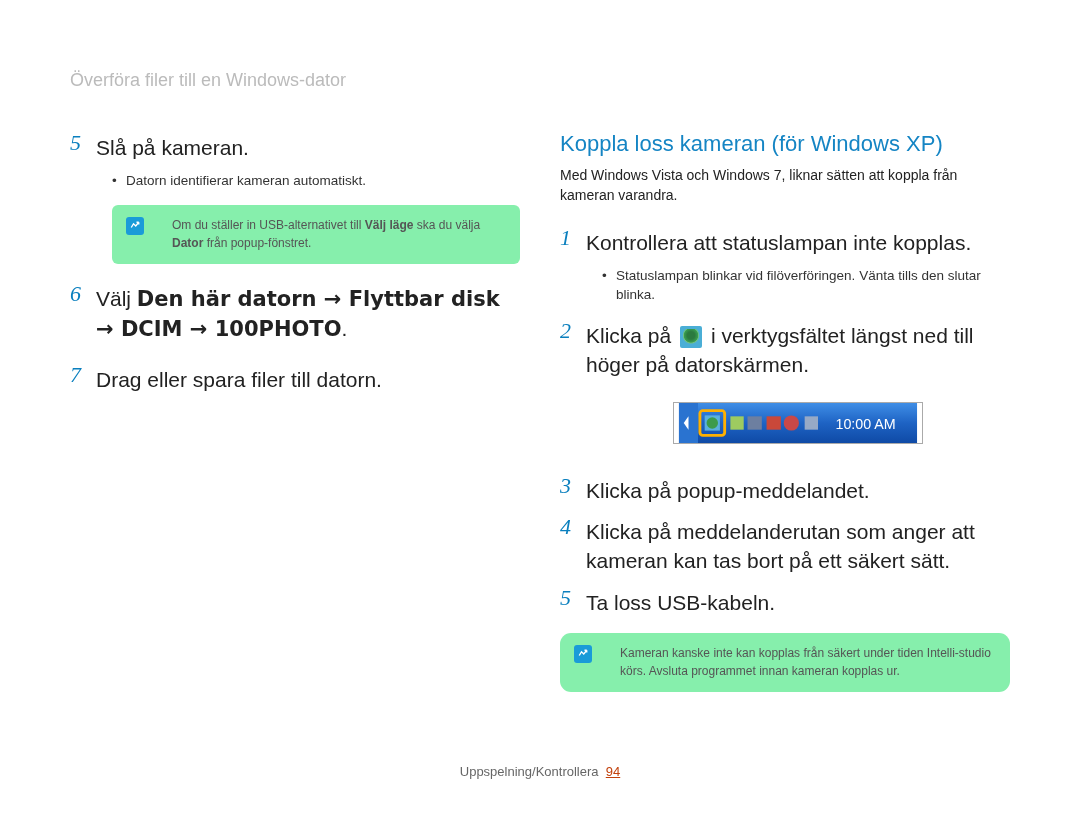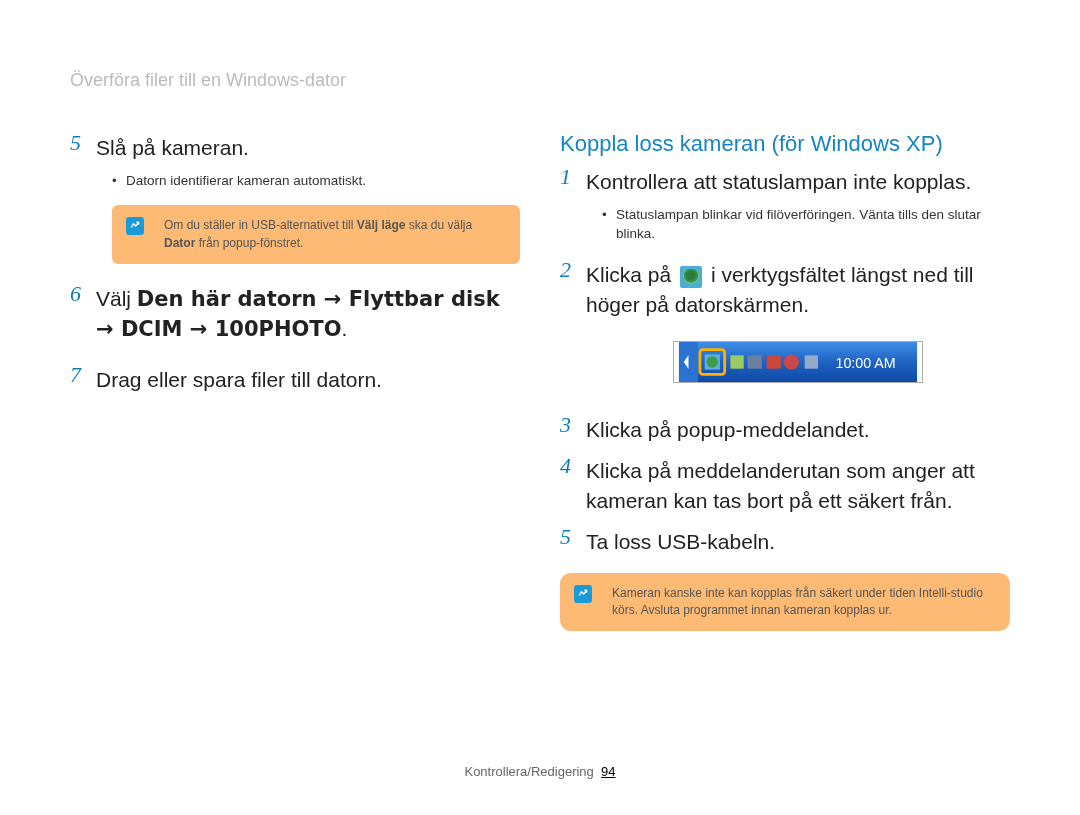--- a/index.html
+++ b/index.html
@@ -7,34 +7,34 @@
     .page { padding: 70px 70px 0 70px; }
     .page-title { font-size: 18px; font-weight: 300; color: #bbb; margin-bottom: 40px; }
     .columns { display: flex; gap: 40px; }
     .col { flex: 1; }
     .step { display: flex; margin-bottom: 10px; }
     .step-num { font-size: 22px; font-style: italic; color: #0a7fbe; width: 26px; flex-shrink: 0; font-family: Georgia, 'Times New Roman', serif; line-height: 1.1; }
     .step-body { font-size: 21px; line-height: 1.4; color: #222; padding-top: 2px; }
     .substep { padding-left: 42px; margin-bottom: 14px; }
     .sub-item { display: flex; font-size: 13.5px; color: #333; line-height: 1.4; }
     .sub-item .bullet { width: 14px; flex-shrink: 0; }
-    .note-box { background: #fdba74; border-radius: 6px; padding: 12px 14px; display: flex; gap: 20px; margin: 4px 0 18px 42px; align-items: flex-start; }
+    .note-box { background: #86efac; border-radius: 6px; padding: 12px 14px; display: flex; gap: 28px; margin: 4px 0 18px 42px; align-items: flex-start; }
     .note-box-full { margin-left: 0; }
     .note-icon { width: 18px; height: 18px; border-radius: 3px; background: #1a9bd8; flex-shrink: 0; display: flex; align-items: center; justify-content: center; }
     .note-icon svg { width: 12px; height: 12px; stroke: #fff; fill: none; stroke-width: 1.8; }
     .note-text { font-size: 12px; color: #555; line-height: 1.45; }
     .section-heading { font-size: 22px; color: #1585c4; font-weight: 400; margin-bottom: 8px; }
     .section-intro { font-size: 14px; line-height: 1.45; color: #222; margin-bottom: 20px; }
     .bold { font-weight: 700; }
     .inline-icon { display: inline-block; vertical-align: middle; width: 22px; height: 22px; background: #4aaed6; border-radius: 2px; margin: 0 3px; position: relative; }
     .inline-icon::before { content: ''; position: absolute; inset: 3px; background: radial-gradient(circle at 50% 40%, #2b7a3f 30%, #3a9e50 55%, #6fc07f 60%, transparent 70%); border-radius: 2px; }
     .taskbar { width: 250px; height: 42px; display: block; margin: 12px 0 16px 0; margin-left: auto; margin-right: auto; border: 1px solid #aaa; }
     .taskbar-wrap { display:flex; padding-left:26px; margin-bottom:14px; }
     .footer { position: absolute; bottom: 36px; left: 0; right: 0; text-align: center; font-size: 13px; color: #666; }
-    .footer .pg { color: #000000; text-decoration: underline; }
+    .footer .pg { color: #c2410c; text-decoration: underline; }
     .arrow { font-family: 'DejaVu Sans', 'Segoe UI Symbol', sans-serif; margin-top: 42px; }
   </style>
 </head>
 <body>
 
 <div class="page">
   <div class="page-title">Överföra ﬁler till en Windows-dator</div>
   <div class="columns">
 
     <div class="col">
@@ -66,20 +66,21 @@
       </div>
       <div style="height:8px"></div>
       <div class="step">
         <div class="step-num">7</div>
         <div class="step-body">Drag eller spara ﬁler till datorn.</div>
       </div>
     </div>
 
     <div class="col">
       <div class="section-heading">Koppla loss kameran (för Windows XP)</div>
+      <div class="section-intro">Med Windows Vista och Windows 7, liknar sätten att koppla från kameran varandra.</div>
 
       <div class="step">
         <div class="step-num">1</div>
         <div class="step-body">Kontrollera att statuslampan inte kopplas.</div>
       </div>
       <div class="substep">
         <div class="sub-item">
           <span class="bullet">•</span>
           <span>Statuslampan blinkar vid ﬁlöverföringen. Vänta tills den slutar blinka.</span>
         </div>
@@ -117,34 +118,34 @@
           <text x="196" y="27" font-family="Arial" font-size="15" fill="#fff" text-anchor="middle">10:00 AM</text>
         </svg>
       </div>
 
       <div class="step">
         <div class="step-num">3</div>
         <div class="step-body">Klicka på popup-meddelandet.</div>
       </div>
       <div class="step">
         <div class="step-num">4</div>
-        <div class="step-body">Klicka på meddelanderutan som anger att kameran kan tas bort på ett säkert från.</div>
+        <div class="step-body">Klicka på meddelanderutan som anger att kameran kan tas bort på ett säkert sätt.</div>
       </div>
       <div class="step">
         <div class="step-num">5</div>
         <div class="step-body">Ta loss USB-kabeln.</div>
       </div>
 
       <div class="note-box note-box-full" style="margin-top:16px;border-radius:11px;">
         <div class="note-icon">
           <svg viewBox="0 0 16 16">
               <path d="M3 10 L6 5 L9 8 L13 3 M13 3 h-3 M13 3 v3"></path>
             </svg>
         </div>
         <div class="note-text">Kameran kanske inte kan kopplas från säkert under tiden Intelli-studio körs. Avsluta programmet innan kameran kopplas ur.</div>
       </div>
     </div>
   </div>
 </div>
 
 <div class="footer">
-  <span>Kontrollera/Redigering</span>&nbsp;&nbsp;<span class="pg">94</span>
+  <span>Uppspelning/Kontrollera</span>&nbsp;&nbsp;<span class="pg">94</span>
 </div>
 
 </body></html>

